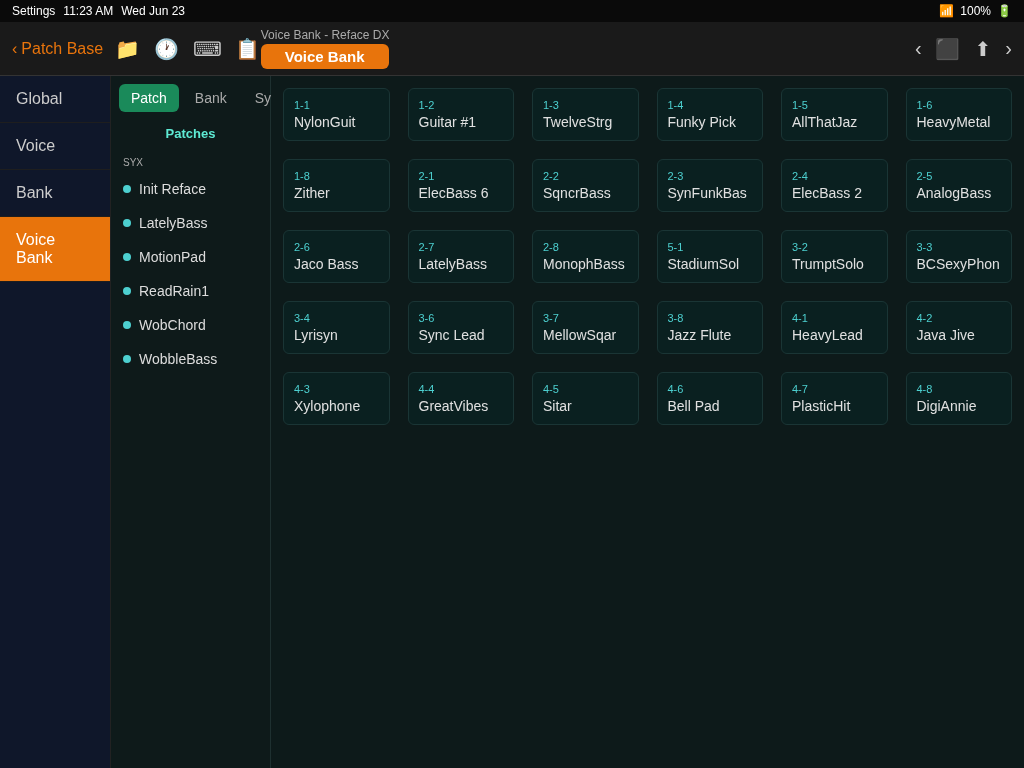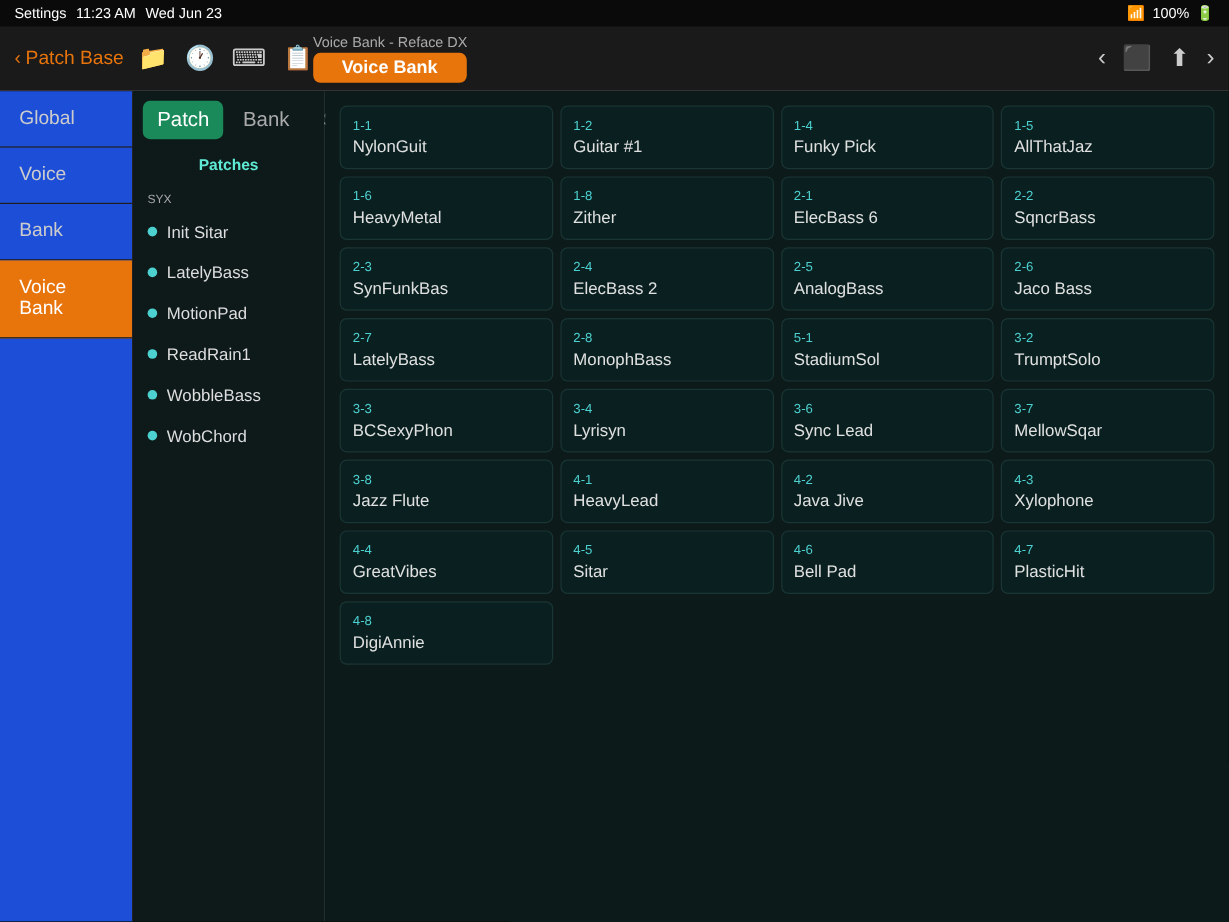--- a/index.html
+++ b/index.html
@@ -90,21 +90,21 @@
 
     
     .main-layout {
       display: flex;
       height: calc(768px - 22px - 54px);
     }
 
     
     .sidebar {
       width: 111px;
-      background: #1d4ed8;
+      background: #0f172a;
       border-right: 1px solid #222;
       display: flex;
       flex-direction: column;
     }
     .sidebar-item {
       padding: 14px 16px;
       font-size: 16px;
       color: #ccc;
       cursor: pointer;
       border-bottom: 1px solid #1e1e1e;
@@ -126,21 +126,21 @@
     .tab-row {
       display: flex;
       background: #0e1a1a;
       padding: 8px 8px 0;
       gap: 4px;
     }
     .tab-btn {
       padding: 6px 12px;
       border-radius: 6px;
       border: none;
-      font-size: 17px;
+      font-size: 14px;
       cursor: pointer;
       color: #fff;
     }
     .tab-btn.active {
       background: #1a8a5a;
       color: #fff;
     }
     .tab-btn:not(.active) {
       background: transparent;
       color: #aaa;
@@ -180,22 +180,22 @@
 
     
     .grid-panel {
       flex: 1;
       background: #0d1a1a;
       padding: 12px;
       overflow-y: auto;
     }
     .patch-grid {
       display: grid;
-      grid-template-columns: repeat(4, 1fr);
-      gap: 6px;
+      grid-template-columns: repeat(6, 1fr);
+      gap: 18px;
     }
     .patch-cell {
       background: #0a2020;
       border: 1px solid #1a3535;
       border-radius: 6px;
       padding: 10px 10px 10px 10px;
       cursor: pointer;
       min-height: 52px;
       display: flex;
       flex-direction: column;
@@ -272,56 +272,60 @@
     <div class="tab-row">
       <button class="tab-btn active">Patch</button>
       <button class="tab-btn">Bank</button>
       <button class="tab-btn">Synth</button>
     </div>
     <div class="middle-title">Patches</div>
     <div class="middle-section-label">SYX</div>
     <div class="middle-list">
       <div class="middle-list-item">
         <span class="dot"></span>
-        <span>Init Sitar</span>
+        <span>Init Reface</span>
       </div>
       <div class="middle-list-item">
         <span class="dot"></span>
         <span>LatelyBass</span>
       </div>
       <div class="middle-list-item">
         <span class="dot"></span>
         <span>MotionPad</span>
       </div>
       <div class="middle-list-item">
         <span class="dot"></span>
         <span>ReadRain1</span>
       </div>
       <div class="middle-list-item">
         <span class="dot"></span>
+        <span>WobChord</span>
+      </div>
+      <div class="middle-list-item">
+        <span class="dot"></span>
         <span>WobbleBass</span>
-      </div>
-      <div class="middle-list-item">
-        <span class="dot"></span>
-        <span>WobChord</span>
       </div>
     </div>
   </div>
 
   <div class="grid-panel">
     <div class="patch-grid" id="patch-grid">
     <div class="patch-cell">
     <div class="patch-id">1-1</div>
     <div class="patch-name">NylonGuit</div>
   </div>
         <div class="patch-cell">
     <div class="patch-id">1-2</div>
     <div class="patch-name">Guitar #1</div>
   </div>
         <div class="patch-cell">
+    <div class="patch-id">1-3</div>
+    <div class="patch-name">TwelveStrg</div>
+  </div>
+        <div class="patch-cell">
     <div class="patch-id">1-4</div>
     <div class="patch-name">Funky Pick</div>
   </div>
         <div class="patch-cell">
     <div class="patch-id">1-5</div>
     <div class="patch-name">AllThatJaz</div>
   </div>
         <div class="patch-cell">
     <div class="patch-id">1-6</div>
     <div class="patch-name">HeavyMetal</div>

